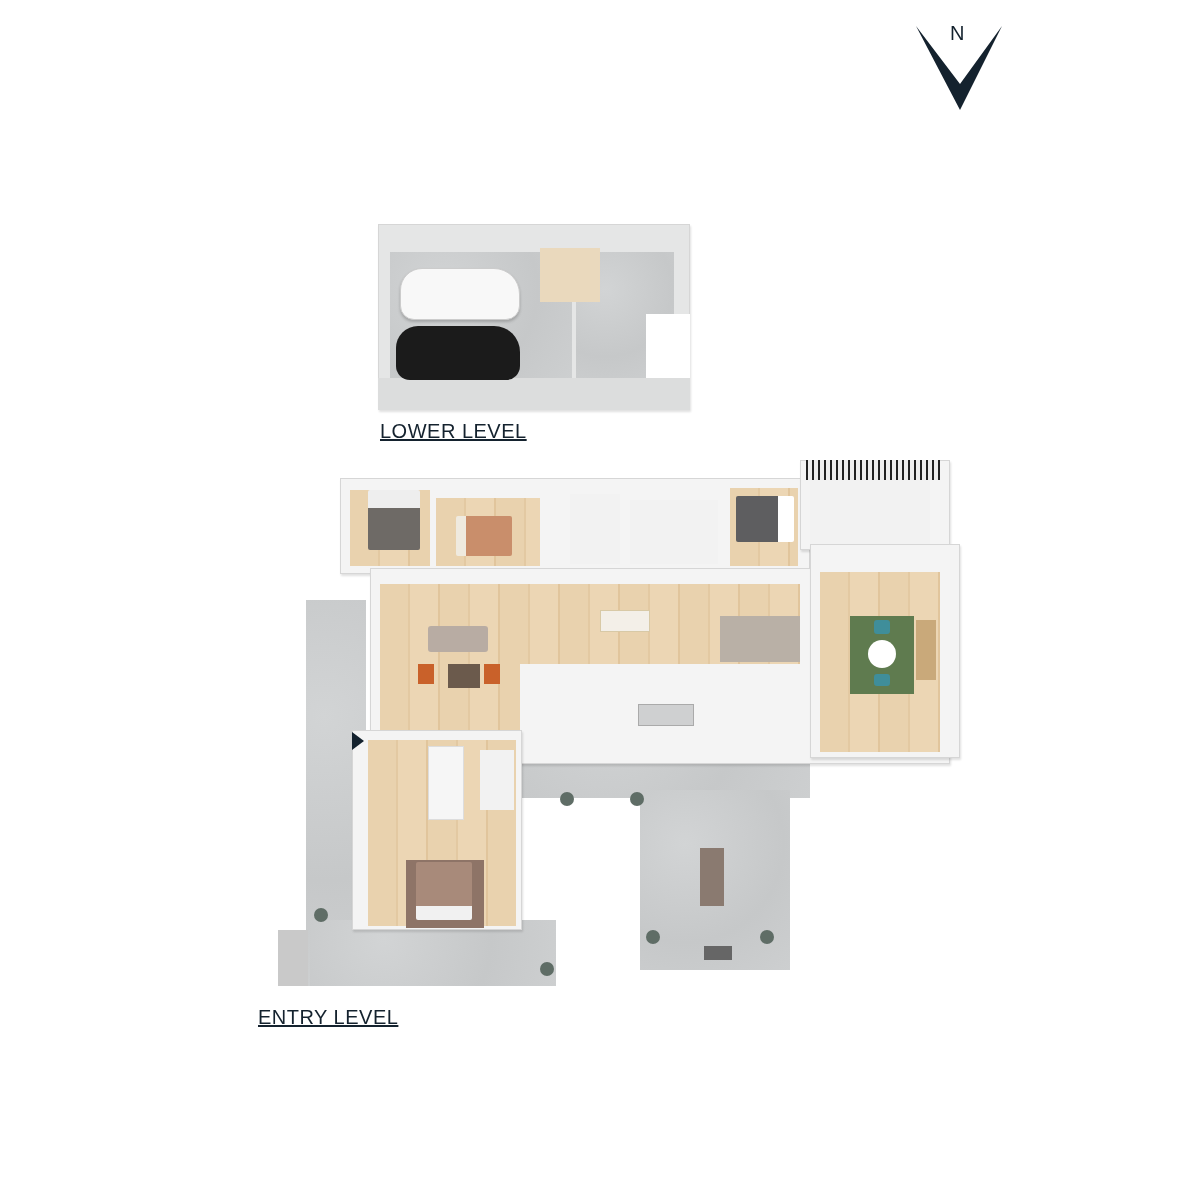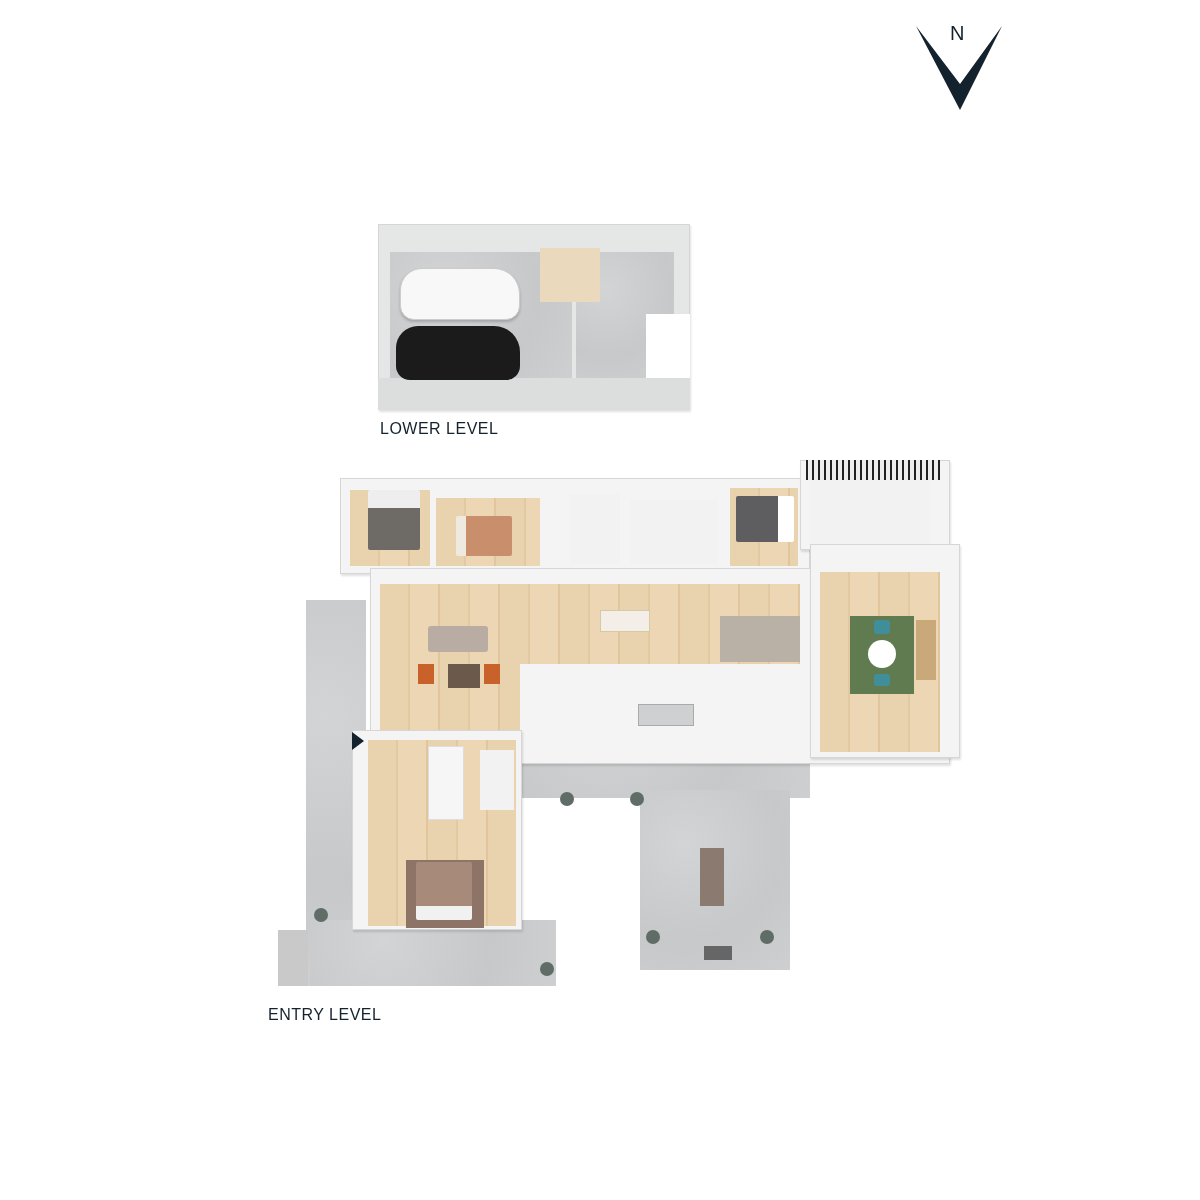--- a/index.html
+++ b/index.html
@@ -1,18 +1,18 @@
 <!DOCTYPE html>
 <html><head>
 <meta charset="utf-8">
 <style>
   html,body{margin:0;padding:0;background:#fff;}
   body{width:1200px;height:1200px;position:relative;overflow:hidden;font-family:"Liberation Sans",sans-serif;}
   .abs{position:absolute;box-sizing:border-box;}
-  .label{position:absolute;color:#14222e;font-size:16px;letter-spacing:0.5px;font-family:"Liberation Sans",sans-serif;}
+  .label{position:absolute;color:#14222e;font-size:20px;letter-spacing:0.5px;font-family:"Liberation Sans",sans-serif;text-decoration:underline;}
   .wall{position:absolute;background:#f4f4f4;border:1px solid #d6d6d6;box-sizing:border-box;box-shadow:1px 2px 2px rgba(0,0,0,0.12);}
   .wood{position:absolute;background:repeating-linear-gradient(90deg,#e9d2ae 0 28px,#e3c9a2 28px 30px,#ecd6b4 30px 58px,#e1c59c 58px 60px);}
   .concrete{position:absolute;background:radial-gradient(circle at 30% 30%,#d2d4d5,#c6c8c9 60%,#cdcfd0);}
   .tile{position:absolute;background:#f2f2f2;}
   .plant{position:absolute;width:14px;height:14px;border-radius:50%;background:#5f6d66;}
   .bed{position:absolute;box-sizing:border-box;border-radius:2px;}
   .car{position:absolute;border-radius:22px 26px 14px 14px;}
 </style>
 </head>
 <body>
@@ -91,13 +91,13 @@
   <div class="plant" style="left:360px;top:332px;"></div>
   <div class="plant" style="left:376px;top:470px;"></div>
   <div class="plant" style="left:490px;top:470px;"></div>
   <div class="plant" style="left:270px;top:502px;"></div>
   <div class="plant" style="left:44px;top:448px;"></div>
 
   <svg class="abs" style="left:82px;top:272px;" width="12" height="18" viewBox="0 0 12 18">
     <polygon points="0,0 12,9 0,18" fill="#14222e"></polygon>
   </svg>
 </div>
-<div class="label" style="left:268px;top:1006px;">ENTRY LEVEL</div>
+<div class="label" style="left:258px;top:1006px;">ENTRY LEVEL</div>
 
 </body></html>

